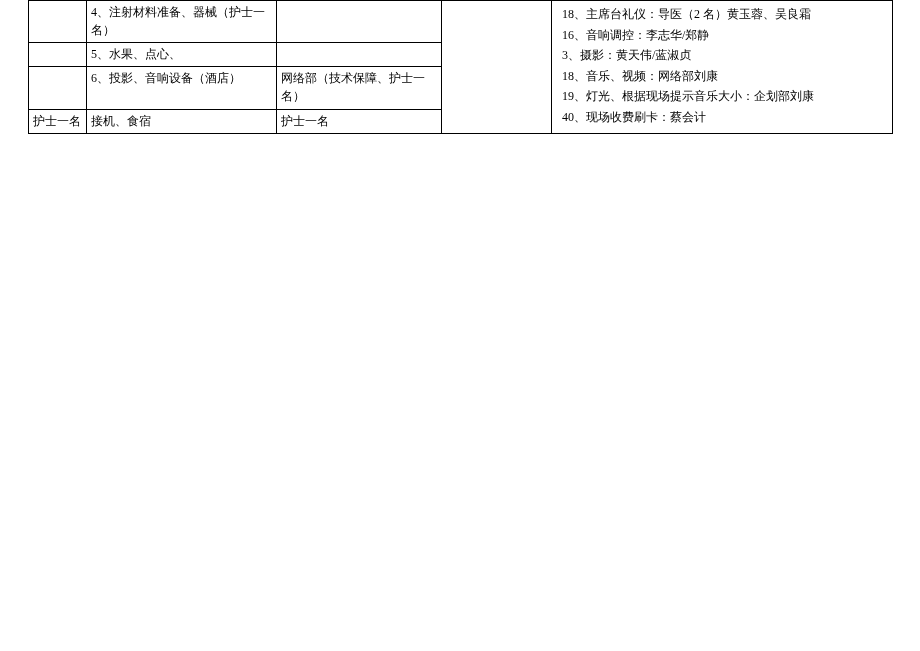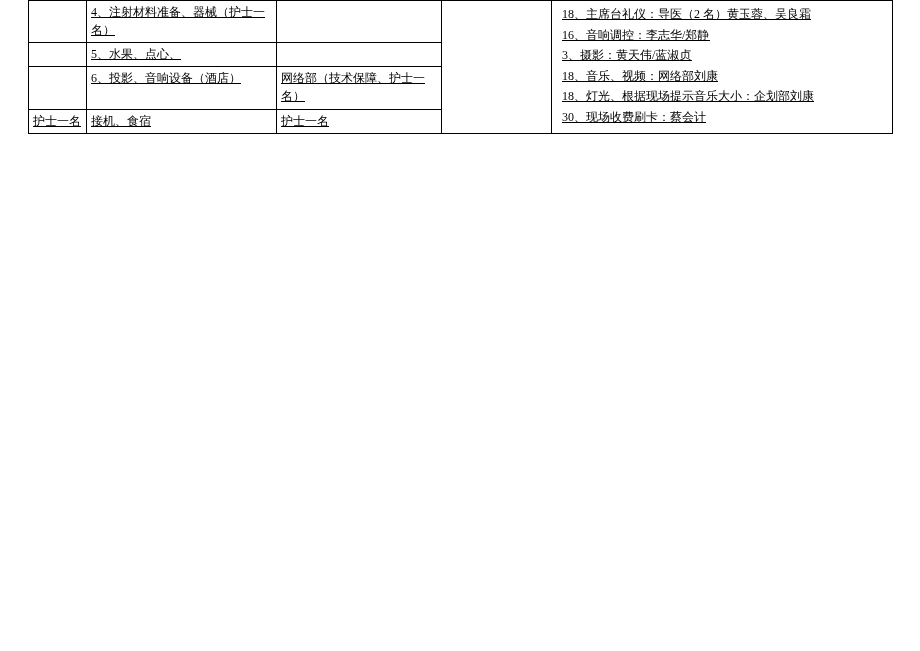--- a/index.html
+++ b/index.html
@@ -1,19 +1,18 @@
 <!DOCTYPE html>
 <html><head>
   <meta charset="utf-8">
   <style>
     * {
       margin: 0;
       padding: 0;
       box-sizing: border-box;
-      text-decoration: underline;
     }
     body {
       width: 920px;
       height: 651px;
       background: #fff;
       font-family: "SimSun", "宋体", serif;
       font-size: 12px;
       color: #000;
       padding: 0 28px;
     }
@@ -58,22 +57,22 @@
       <td></td>
       <td>4、注射材料准备、器械（护士一名）</td>
       <td></td>
       <td rowspan="4"></td>
       <td rowspan="4">
         <div class="right-list">
           <div>18、主席台礼仪：导医（2 名）黄玉蓉、吴良霜</div>
           <div>16、音响调控：李志华/郑静</div>
           <div>3、摄影：黄天伟/蓝淑贞</div>
           <div>18、音乐、视频：网络部刘康</div>
-          <div>18、灯光、根据现场提示音乐大小：企划部刘康</div>
-          <div>30、现场收费刷卡：蔡会计</div>
+          <div>19、灯光、根据现场提示音乐大小：企划部刘康</div>
+          <div>40、现场收费刷卡：蔡会计</div>
         </div>
       </td>
     </tr>
     <tr>
       <td></td>
       <td>5、水果、点心、</td>
       <td></td>
     </tr>
     <tr>
       <td></td>

